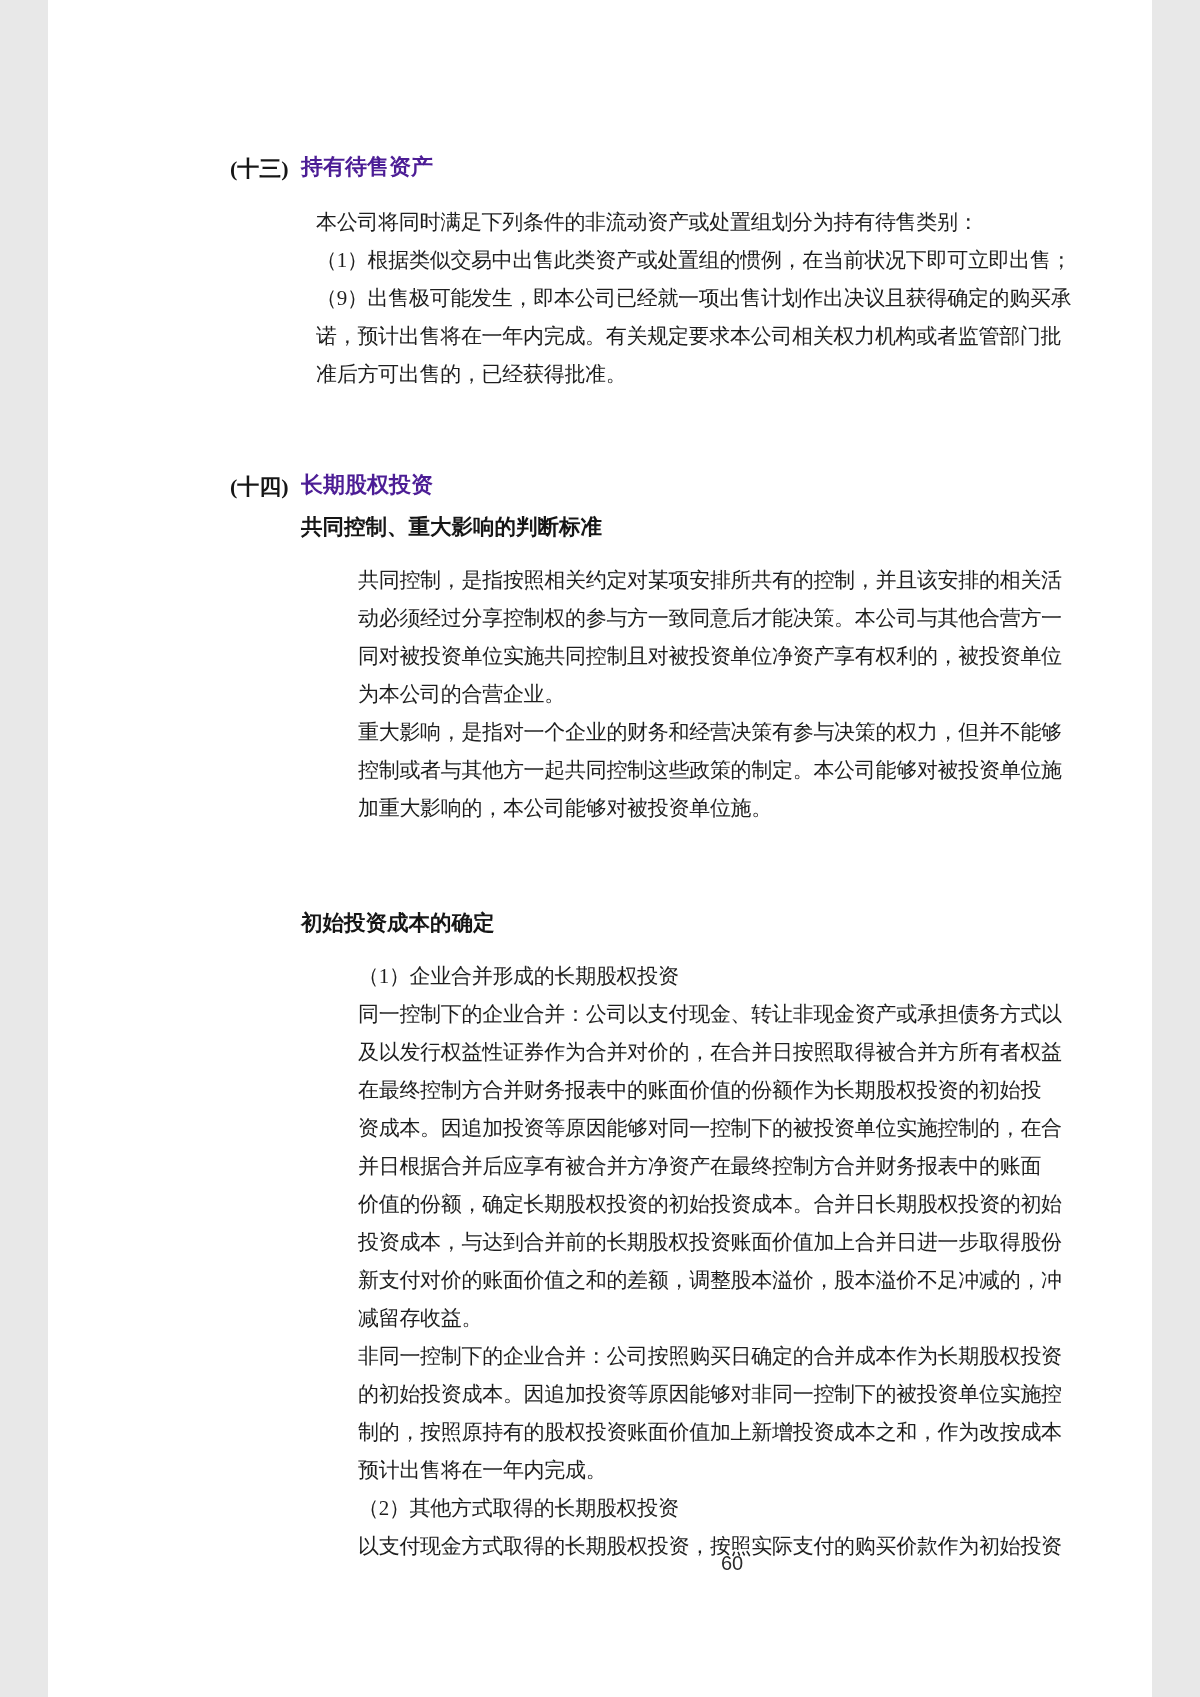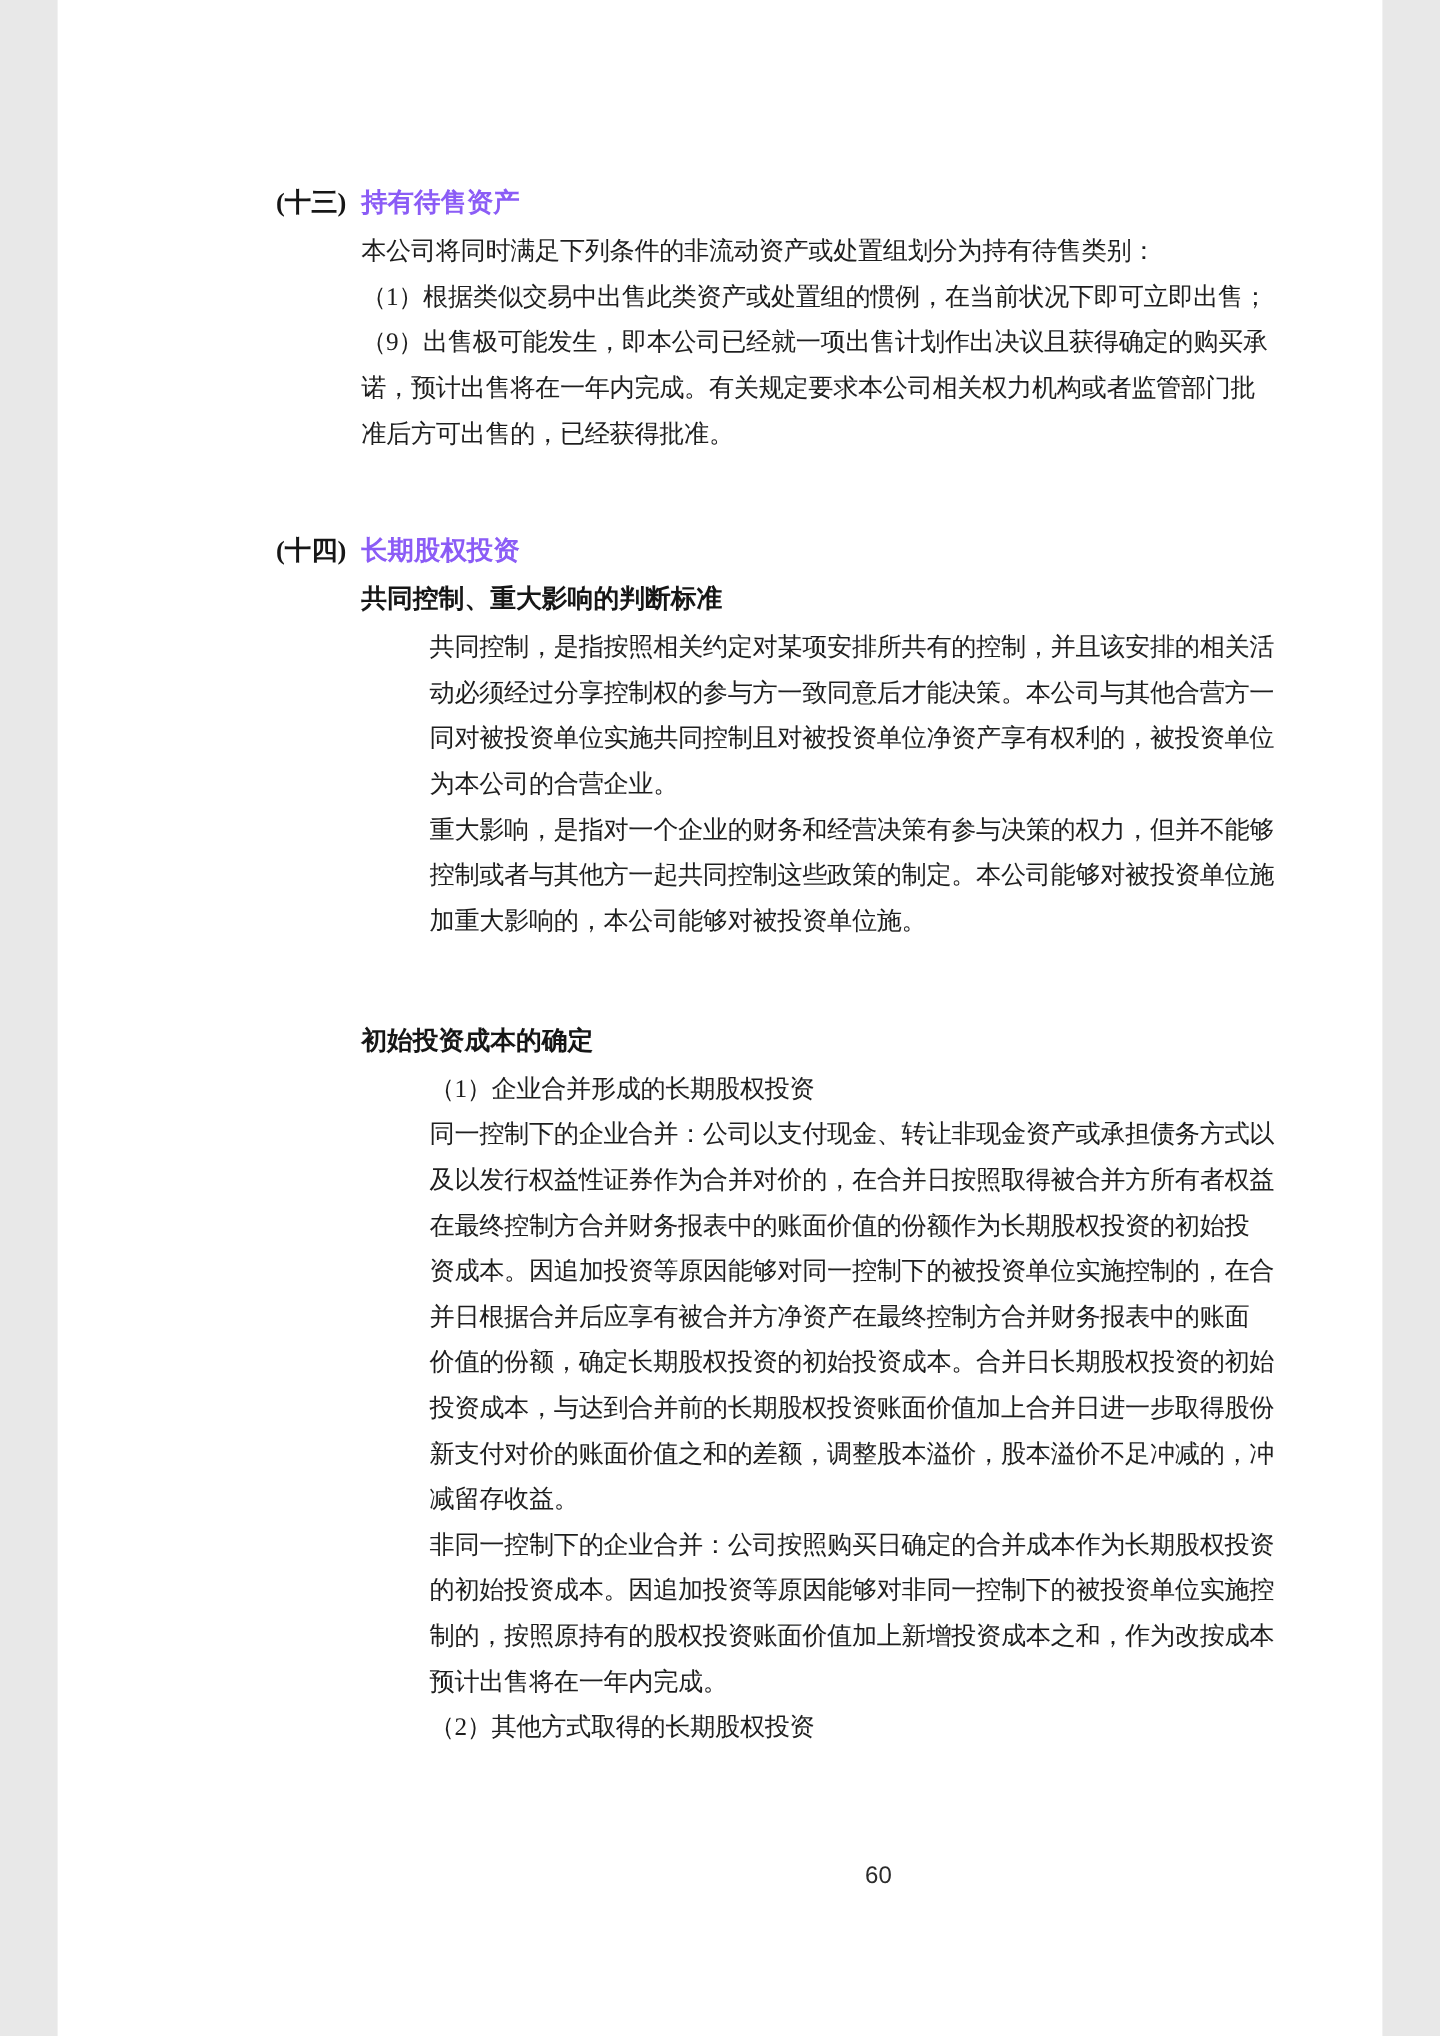--- a/index.html
+++ b/index.html
@@ -27,31 +27,32 @@
     white-space:nowrap;
     color:#161616;
   }
   .sec-body { flex:1 1 auto; min-width:0; }
   .sec-title {
     font-weight:700;
     font-size:22px;
     line-height:38px;
     margin-bottom:2px;
     white-space:nowrap;
-    color:#8b5cf6;
+    color:#4c1d95;
+    font-family:Liberation Mono, monospace;
   }
   .subhead {
     font-weight:700;
     font-size:21.5px;
     line-height:38px;
     margin-bottom:2px;
     white-space:nowrap;
     color:#161616;
   }
-  .para { margin:0; }
+  .para { margin:15px; }
   .para.indent-1 { margin-left:57px; }
   .line {
     font-size:21px;
     line-height:38px;
     letter-spacing:-0.3px;
     white-space:nowrap;
   }
   .gap { height:62px; }
   .page-number {
     position:absolute;
@@ -106,18 +107,19 @@
             <div class="line">并日根据合并后应享有被合并方净资产在最终控制方合并财务报表中的账面</div>
             <div class="line">价值的份额，确定长期股权投资的初始投资成本。合并日长期股权投资的初始</div>
             <div class="line">投资成本，与达到合并前的长期股权投资账面价值加上合并日进一步取得股份</div>
             <div class="line">新支付对价的账面价值之和的差额，调整股本溢价，股本溢价不足冲减的，冲</div>
             <div class="line">减留存收益。</div>
             <div class="line">非同一控制下的企业合并：公司按照购买日确定的合并成本作为长期股权投资</div>
             <div class="line">的初始投资成本。因追加投资等原因能够对非同一控制下的被投资单位实施控</div>
             <div class="line">制的，按照原持有的股权投资账面价值加上新增投资成本之和，作为改按成本</div>
             <div class="line">预计出售将在一年内完成。</div>
             <div class="line">（2）其他方式取得的长期股权投资</div>
+            <div class="line">以支付现金方式取得的长期股权投资，按照实际支付的购买价款作为初始投资</div>
           </div>
         </div>
       </div>
     </div>
   <div class="page-number">60</div>
 </div>
 
 </body></html>

